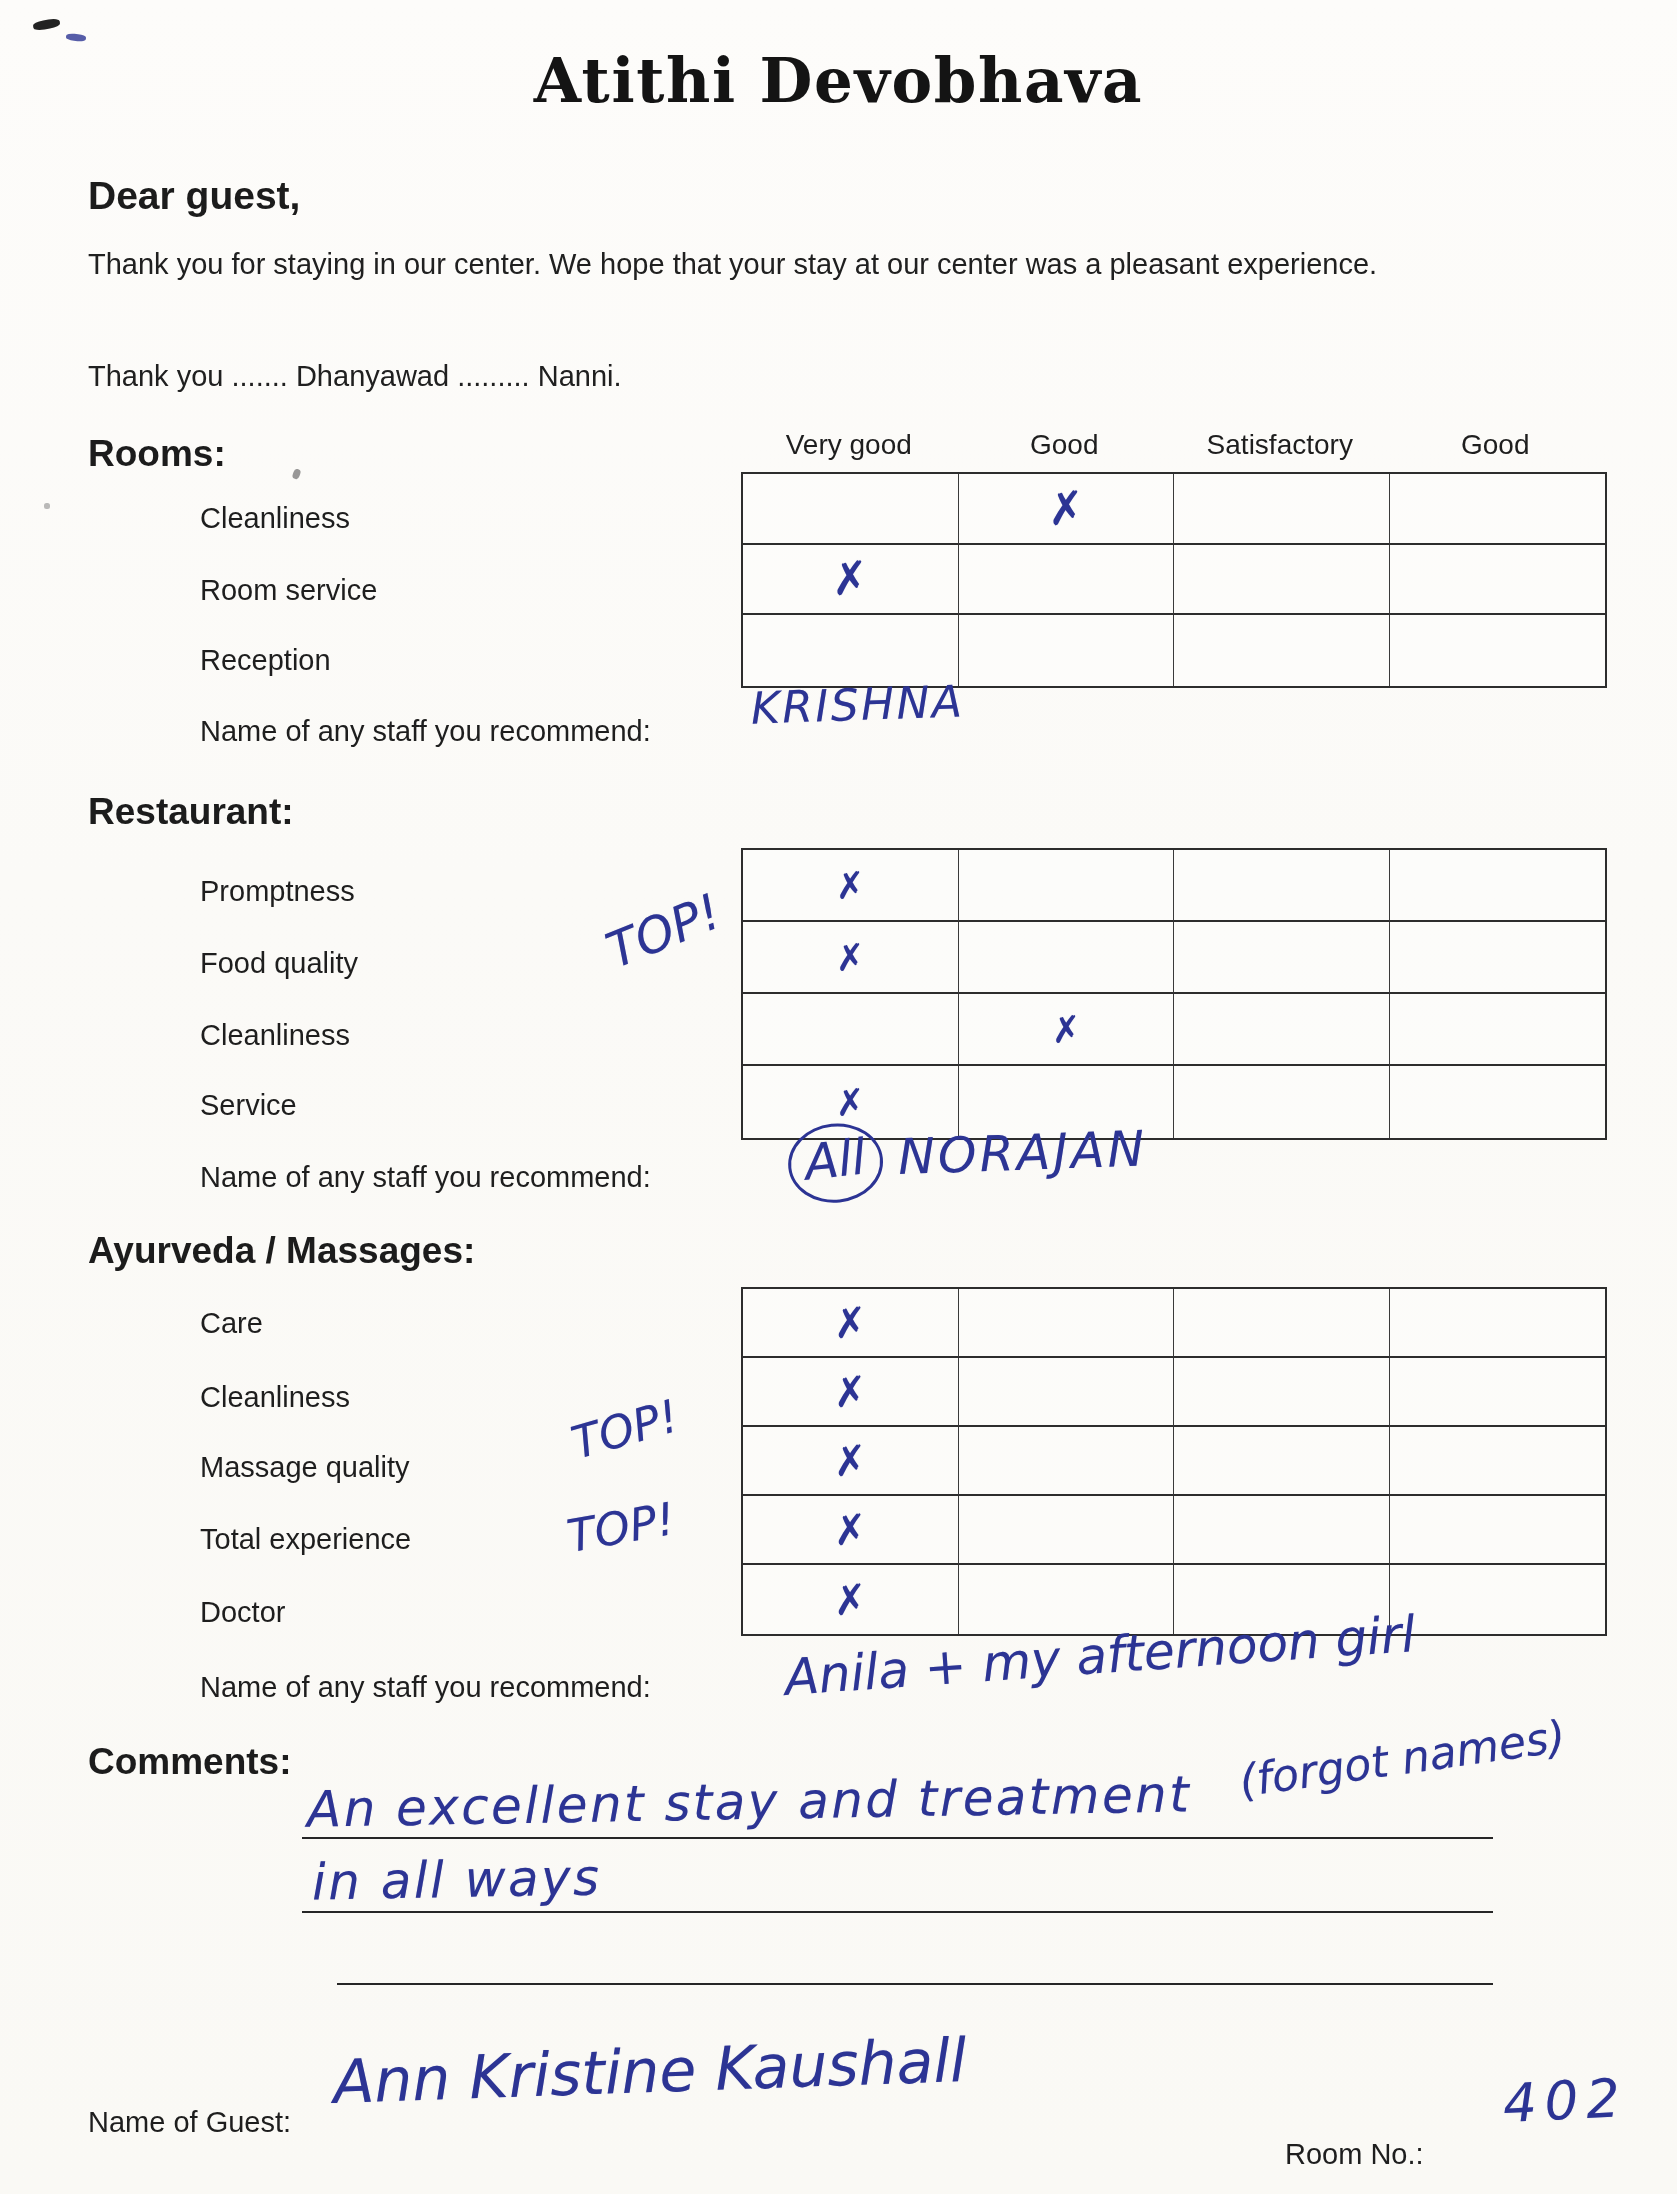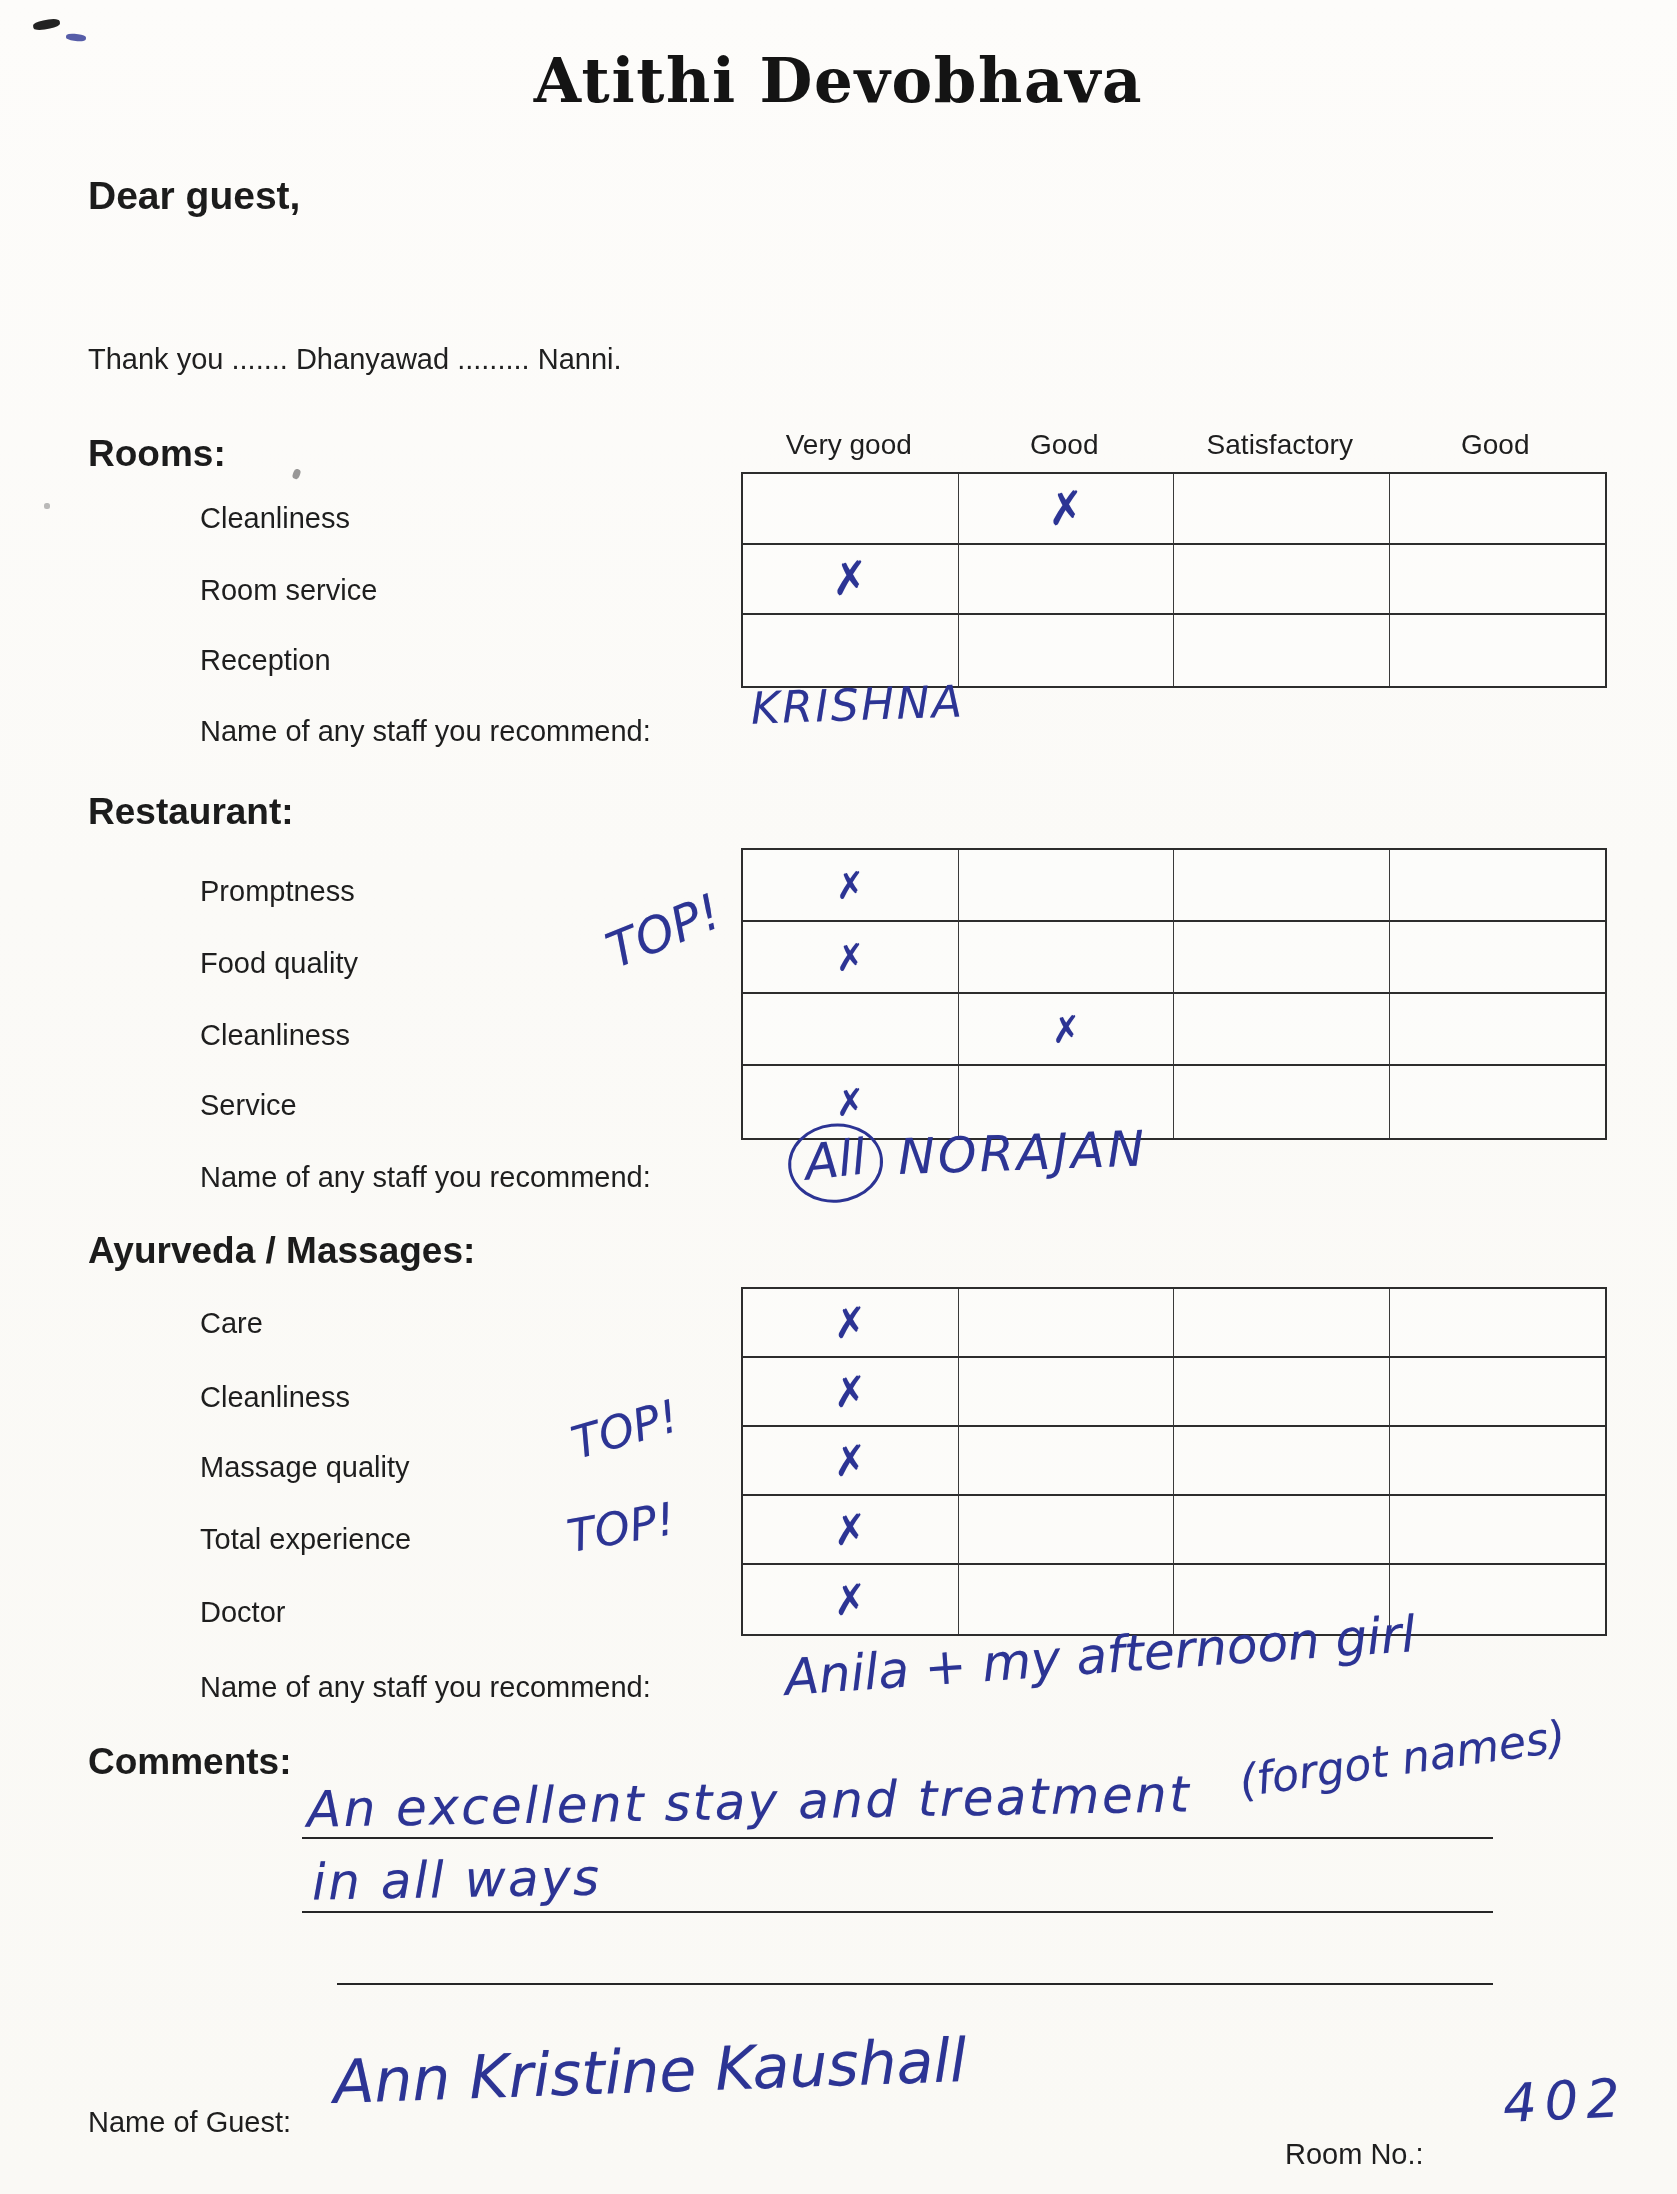--- a/index.html
+++ b/index.html
@@ -57,21 +57,22 @@
 
 <div class="page">
 
   <div class="abs speck" style="left:33px;top:20.4px;width:27px;height:8.6px;background:#222;transform:rotate(-10deg);"></div>
   <div class="abs speck" style="left:66px;top:34px;width:20.4px;height:7px;background:#2c3494;opacity:.8;transform:rotate(6deg);"></div>
   <div class="abs speck" style="left:293px;top:469px;width:7px;height:10.2px;background:#555;opacity:.6;transform:rotate(20deg);"></div>
   <div class="abs speck" style="left:44px;top:503px;width:6.3px;height:6.3px;background:#777;opacity:.5;"></div>
 
   <div class="abs title">Atithi Devobhava</div>
   <div class="abs greeting">Dear guest,</div>
-  <p class="abs intro" style="top:343px;margin:0;">Thank you ....... Dhanyawad ......... Nanni.</p>
+  <p class="abs intro" style="top:248px;margin:0;">Thank you for staying in our center. We hope that your stay at our center was a pleasant experience.</p>
+  <p class="abs intro" style="top:360px;margin:0;">Thank you ....... Dhanyawad ......... Nanni.</p>
 
   <div class="abs section-label" style="top:433px;">Rooms:</div>
 
   <div class="abs col-headers">
     <span>Very good</span>
     <span>Good</span>
     <span>Satisfactory</span>
     <span>Good</span>
   </div>
 

